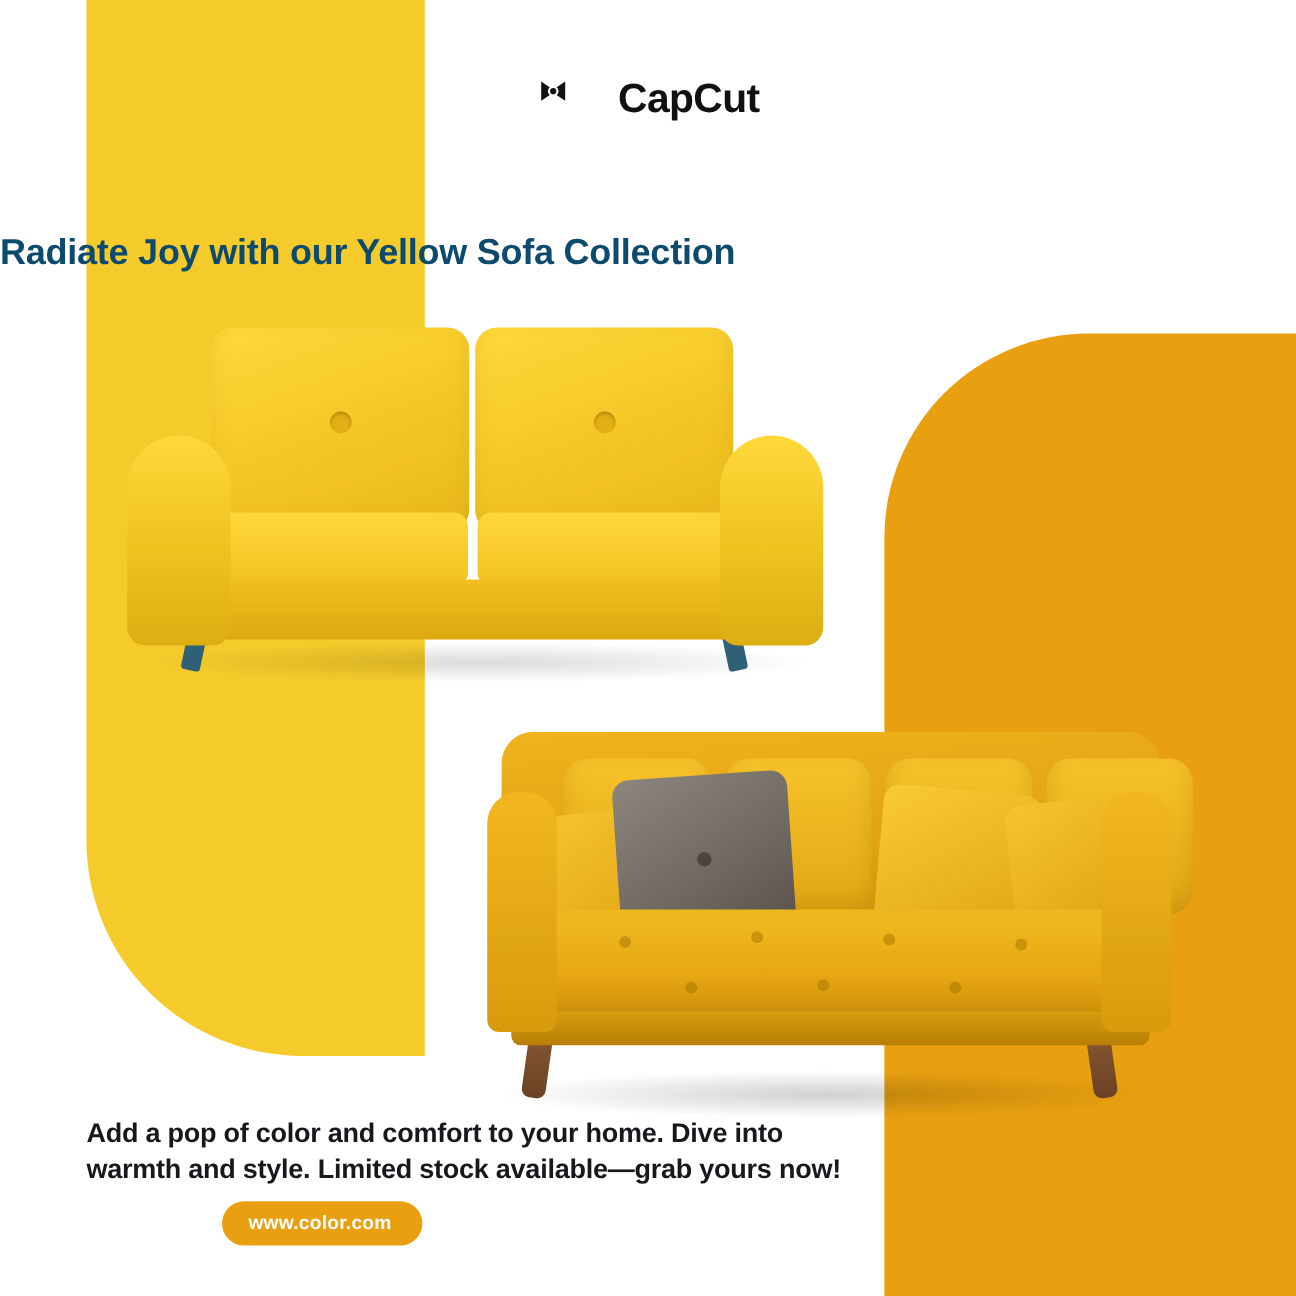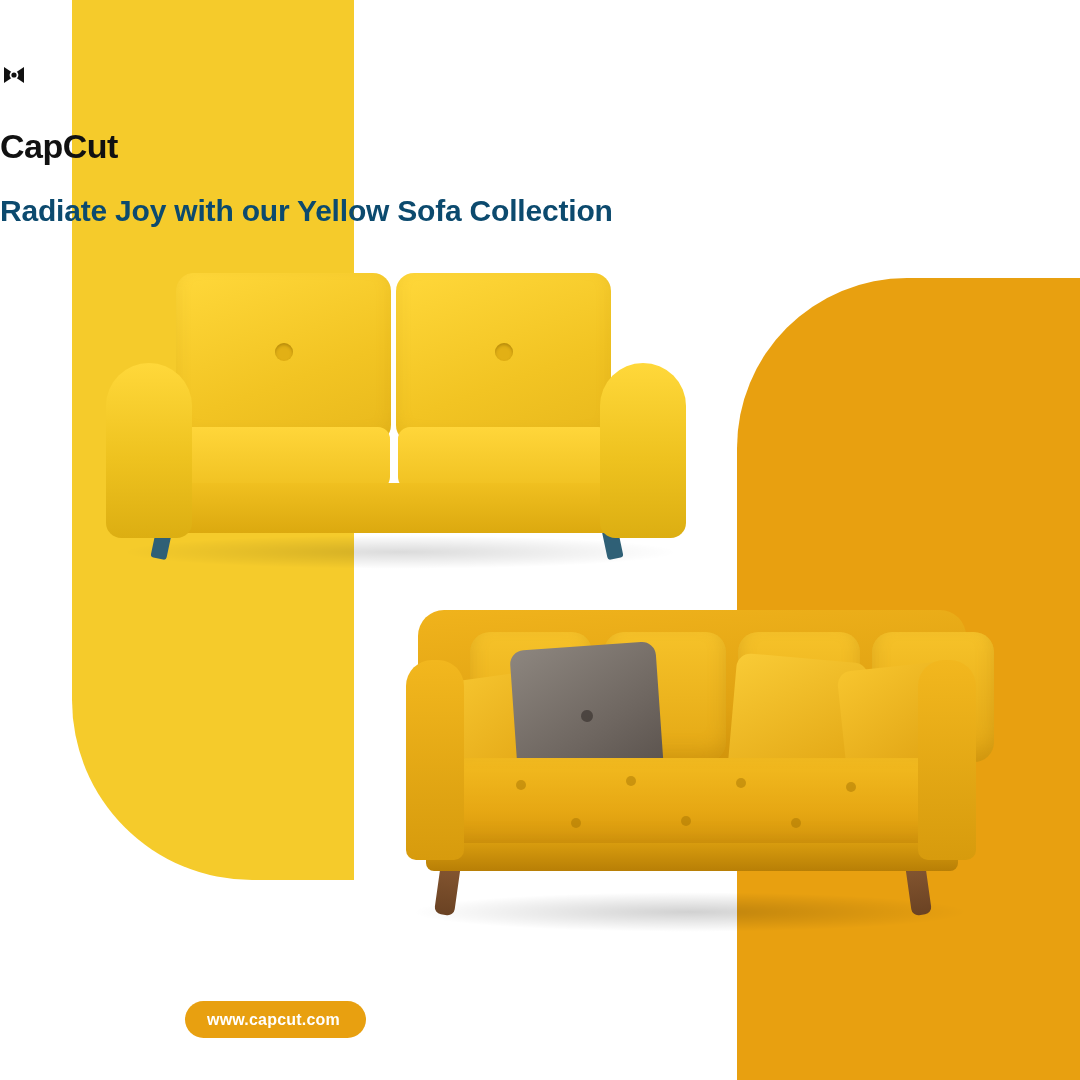--- a/index.html
+++ b/index.html
@@ -32,22 +32,22 @@
     background: #e8a010;
     border-top-left-radius: 170px;
   }
 
   
   .brand {
     position: absolute;
     top: 63px; left: 0; right: 0;
     display: flex;
     justify-content: center;
+    align-items: center;
     gap: 28px;
-    flex-direction: column;
   }
   .brand-mark { display: block; }
   .brand-name {
     font-size: 34px;
     font-weight: bold;
     color: #111111;
     letter-spacing: -0.5px;
     font-family: "Liberation Sans", sans-serif;
   }
 
@@ -343,18 +343,19 @@
       <div class="s2-tuft" style="left:410px; top:24px;"></div>
       <div class="s2-tuft" style="left:135px; top:60px;"></div>
       <div class="s2-tuft" style="left:245px; top:58px;"></div>
       <div class="s2-tuft" style="left:355px; top:60px;"></div>
     </div>
     <div class="s2-base"></div>
     <div class="s2-arm-l"></div>
     <div class="s2-arm-r"></div>
   </div>
 
+  <div class="body-copy">Add a pop of color and comfort to your home. Dive into warmth and style. Limited stock available—grab yours now!</div>
 
   <div class="cta">
-    <div class="cta-url">www.capcut.com</div>
+    <div class="cta-url">www.color.com</div>
   </div>
 
 </div>
 
 </body></html>

